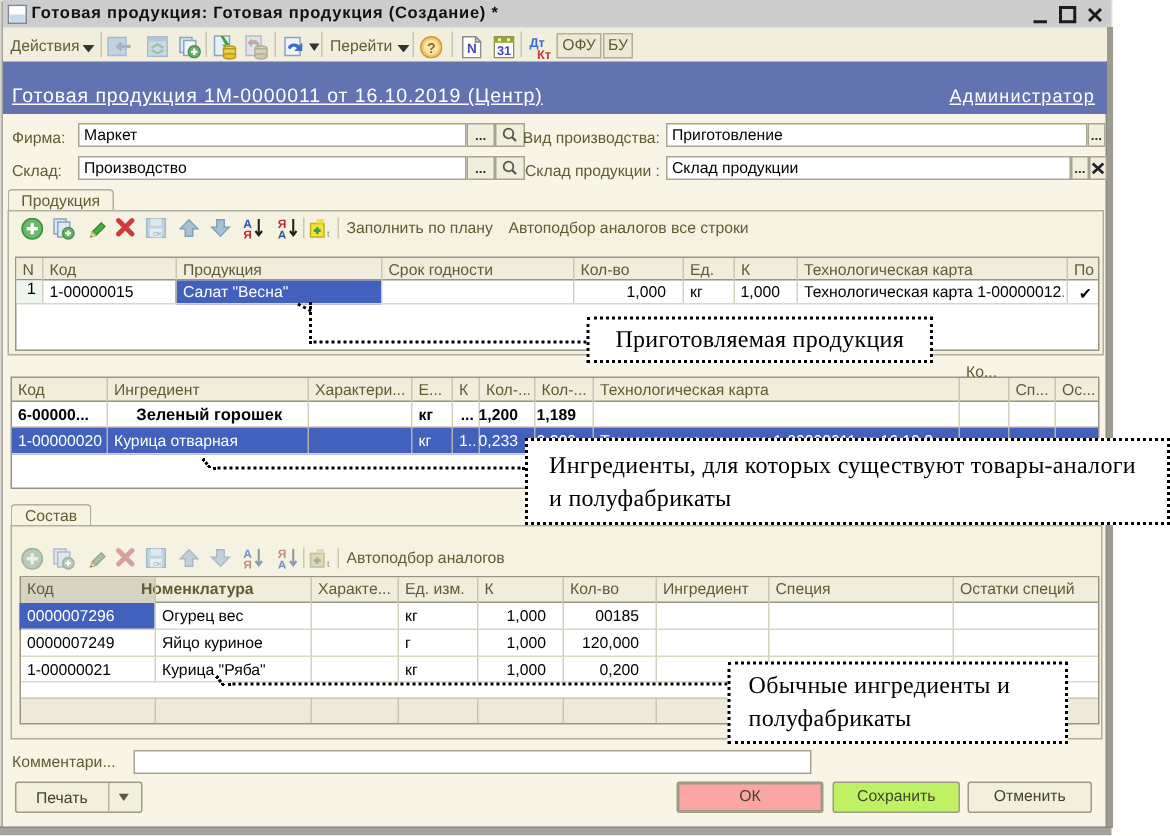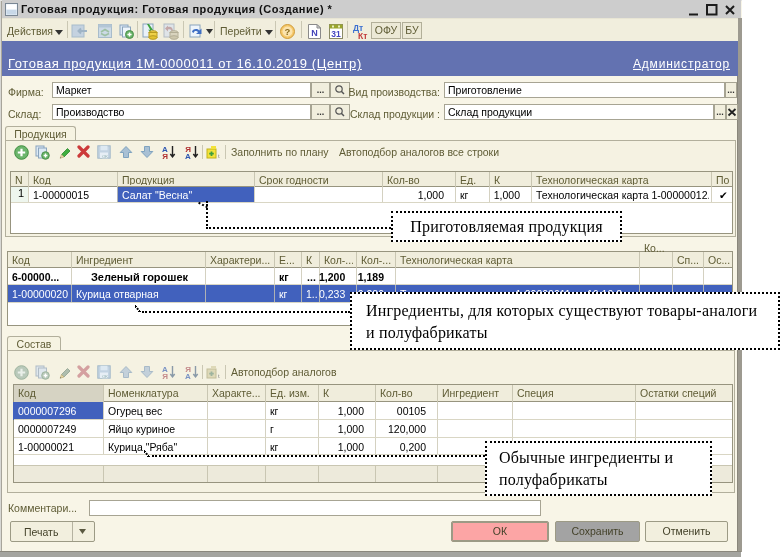--- a/index.html
+++ b/index.html
@@ -333,21 +333,21 @@
 <rect x="6" y="1" width="5" height="3" fill="#ded9b8"></rect>
 <path d="M6.5 6.5 L6.5 11 M4.2 8.7 L8.8 8.7" stroke="#9eb49f" stroke-width="1.8"></path>
 <text x="13" y="13" font-size="6" fill="#888" font-family="Liberation Sans">t</text>
   </svg>
 <div class="a" style="left:225px;top:365px;width:1px;height:14px;background:#cac7b3;"></div>
 <div class="a" style="left:231px;top:366px;width:300px;height:13px;font-size:10.5px;color:#5f5c35;width:auto;">Автоподбор аналогов</div>
 <div class="a" style="left:13px;top:384px;width:720px;height:99px;background:#fff;border:1px solid #97947f;"></div>
 <div class="a" style="left:14px;top:385px;width:718px;height:17px;background:#f0eddc;border-bottom:1px solid #97947f;"></div>
 <div class="a" style="left:14px;top:385px;width:90px;height:17px;background:#d6d3c3;"></div>
 <div class="a hc" style="left:18px;top:387px;width:82px;height:13px;">Код</div>
-<div class="a hc" style="left:108px;top:387px;width:96px;height:13px;">Номенклатура</div>
+<div class="a hc" style="left:94px;top:387px;width:96px;height:13px;font-weight:bold;">Номенклатура</div>
 <div class="a hc" style="left:212px;top:387px;width:50px;height:13px;">Характе...</div>
 <div class="a hc" style="left:270px;top:387px;width:45px;height:13px;">Ед. изм.</div>
 <div class="a hc" style="left:323px;top:387px;width:49px;height:13px;">К</div>
 <div class="a hc" style="left:380px;top:387px;width:54px;height:13px;">Кол-во</div>
 <div class="a hc" style="left:442px;top:387px;width:67px;height:13px;">Ингредиент</div>
 <div class="a hc" style="left:517px;top:387px;width:115px;height:13px;">Специя</div>
 <div class="a hc" style="left:640px;top:387px;width:90px;height:13px;">Остатки специй</div>
 <div class="a" style="left:103px;top:385px;width:1px;height:17px;background:#c9c6b2;"></div>
 <div class="a" style="left:207px;top:385px;width:1px;height:17px;background:#c9c6b2;"></div>
 <div class="a" style="left:265px;top:385px;width:1px;height:17px;background:#c9c6b2;"></div>
@@ -363,21 +363,21 @@
 <div class="a" style="left:318px;top:402px;width:1px;height:18px;background:#c9c6b2;opacity:0.8;"></div>
 <div class="a" style="left:375px;top:402px;width:1px;height:18px;background:#c9c6b2;opacity:0.8;"></div>
 <div class="a" style="left:437px;top:402px;width:1px;height:18px;background:#c9c6b2;opacity:0.8;"></div>
 <div class="a" style="left:512px;top:402px;width:1px;height:18px;background:#c9c6b2;opacity:0.8;"></div>
 <div class="a" style="left:635px;top:402px;width:1px;height:18px;background:#c9c6b2;opacity:0.8;"></div>
 <div class="a" style="left:14px;top:419px;width:718px;height:1px;background:#d9d6c4;"></div>
 <div class="a" style="left:18px;top:405px;width:83px;height:13px;font-size:10.5px;color:#fff;white-space:nowrap;overflow:hidden;">0000007296</div>
 <div class="a" style="left:108px;top:405px;width:97px;height:13px;font-size:10.5px;color:#000;white-space:nowrap;overflow:hidden;">Огурец вес</div>
 <div class="a" style="left:270px;top:405px;width:46px;height:13px;font-size:10.5px;color:#000;white-space:nowrap;overflow:hidden;">кг</div>
 <div class="a" style="left:318px;top:405px;width:52px;height:13px;font-size:10.5px;color:#000;white-space:nowrap;overflow:hidden;text-align:right;padding-right:6px;">1,000</div>
-<div class="a" style="left:375px;top:405px;width:57px;height:13px;font-size:10.5px;color:#000;white-space:nowrap;overflow:hidden;text-align:right;padding-right:6px;">00105</div>
+<div class="a" style="left:375px;top:405px;width:57px;height:13px;font-size:10.5px;color:#000;white-space:nowrap;overflow:hidden;text-align:right;padding-right:6px;">00185</div>
 <div class="a" style="left:103px;top:420px;width:1px;height:18px;background:#c9c6b2;opacity:0.8;"></div>
 <div class="a" style="left:207px;top:420px;width:1px;height:18px;background:#c9c6b2;opacity:0.8;"></div>
 <div class="a" style="left:265px;top:420px;width:1px;height:18px;background:#c9c6b2;opacity:0.8;"></div>
 <div class="a" style="left:318px;top:420px;width:1px;height:18px;background:#c9c6b2;opacity:0.8;"></div>
 <div class="a" style="left:375px;top:420px;width:1px;height:18px;background:#c9c6b2;opacity:0.8;"></div>
 <div class="a" style="left:437px;top:420px;width:1px;height:18px;background:#c9c6b2;opacity:0.8;"></div>
 <div class="a" style="left:512px;top:420px;width:1px;height:18px;background:#c9c6b2;opacity:0.8;"></div>
 <div class="a" style="left:635px;top:420px;width:1px;height:18px;background:#c9c6b2;opacity:0.8;"></div>
 <div class="a" style="left:14px;top:437px;width:718px;height:1px;background:#d9d6c4;"></div>
 <div class="a" style="left:18px;top:423px;width:83px;height:13px;font-size:10.5px;color:#000;white-space:nowrap;overflow:hidden;">0000007249</div>
@@ -410,21 +410,21 @@
 <div class="a" style="left:635px;top:465px;width:1px;height:17px;background:#c9c6b2;"></div>
 <div class="a lbl" style="left:8px;top:502px;width:80px;height:13px;">Комментари...</div>
 <div class="a inp" style="left:89px;top:500px;width:452px;height:16px;"></div>
 <div class="a" style="left:10px;top:521px;width:85px;height:21px;background:#f2efde;border:1px solid #9c9a85;border-radius:2px;font-size:10.5px;color:#44422a;text-align:center;line-height:19px;"></div>
 <div class="a" style="left:24px;top:526px;width:50px;height:13px;font-size:10.5px;color:#44422a;">Печать</div>
 <div class="a" style="left:72px;top:522px;width:1px;height:19px;background:#b5b2a0;"></div>
 <svg class="a" style="left:79px;top:529px" width="7" height="5" viewBox="0 0 7 5">
     <path d="M0 0 L7 0 L3.5 5 Z" fill="#5a5840"></path>
   </svg>
 <div class="a" style="left:451px;top:521px;width:98px;height:21px;background:#fca5a5;border:1px solid #9c9a85;border-radius:2px;font-size:10.5px;color:#44422a;text-align:center;line-height:19px;box-shadow:inset 0 0 0 1px #9c9a85;">ОК</div>
-<div class="a" style="left:555px;top:521px;width:85px;height:21px;background:#a3a3a3;border:1px solid #9c9a85;border-radius:2px;font-size:10.5px;color:#44422a;text-align:center;line-height:19px;">Сохранить</div>
+<div class="a" style="left:555px;top:521px;width:85px;height:21px;background:#bef264;border:1px solid #9c9a85;border-radius:2px;font-size:10.5px;color:#44422a;text-align:center;line-height:19px;">Сохранить</div>
 <div class="a" style="left:645px;top:521px;width:83px;height:21px;background:#f2efde;border:1px solid #9c9a85;border-radius:2px;font-size:10.5px;color:#44422a;text-align:center;line-height:19px;">Отменить</div>
 <div class="a dotv" style="left:206px;top:201px;width:0px;height:28px;"></div>
 <div class="a doth" style="left:198px;top:204px;width:10px;height:0px;transform:rotate(28deg);"></div>
 <div class="a doth" style="left:206px;top:227px;width:185px;height:0px;"></div>
 <div class="a callout" style="left:391px;top:211px;width:231px;height:31px;text-align:center;line-height:27px;">Приготовляемая продукция</div>
 <div class="a" style="left:136px;top:303px;width:8px;height:8px;border-left:2px dotted #000;transform:rotate(-38deg);"></div>
 <div class="a doth" style="left:142px;top:311px;width:208px;height:0px;"></div>
 <div class="a callout" style="left:350px;top:292px;width:430px;height:58px;padding:6px 0 0 14px;line-height:22px;">Ингредиенты, для которых существуют товары-аналоги<br>и полуфабрикаты</div>
 <div class="a" style="left:145px;top:448px;width:8px;height:8px;border-left:2px dotted #000;transform:rotate(-38deg);"></div>
 <div class="a doth" style="left:152px;top:455px;width:333px;height:0px;"></div>

